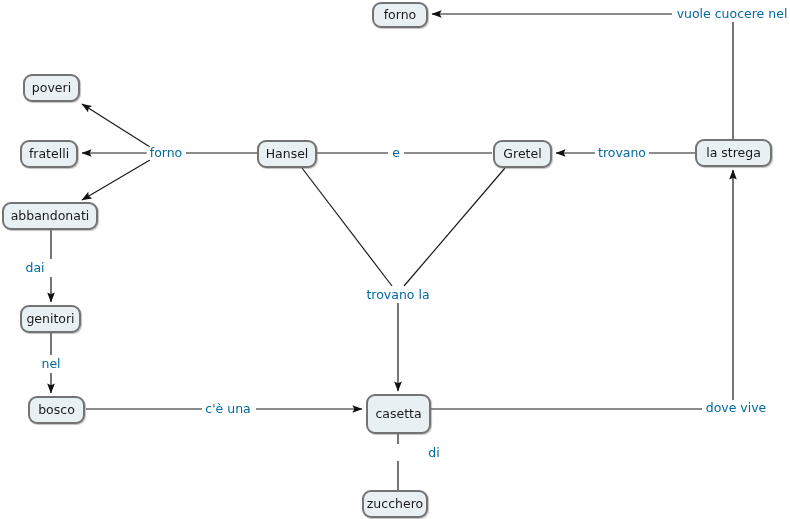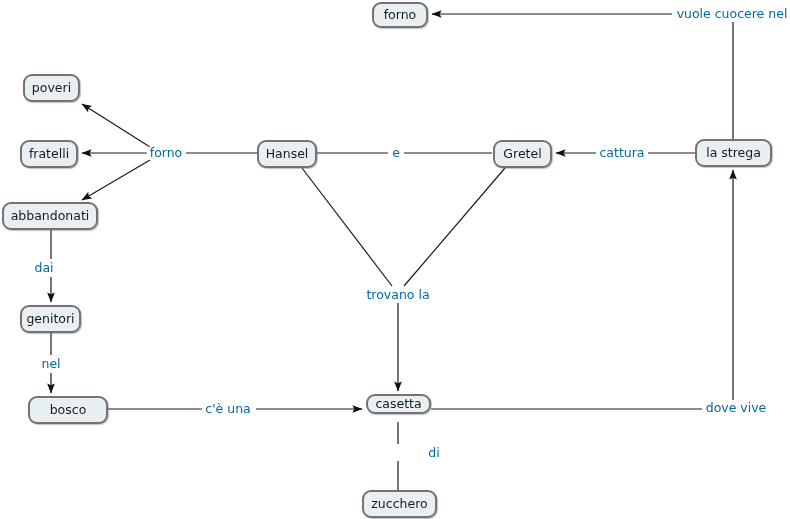--- a/index.html
+++ b/index.html
@@ -108,35 +108,35 @@
       </div>
       <div class="node" style="left: 695px; top: 139px; width: 77px; height: 28px;">
         <span>la strega</span>
       </div>
       <div class="node" style="left: 2px; top: 202px; width: 96px; height: 28px; justify-content: center;">
         <span>abbandonati</span>
       </div>
       <div class="node" style="left: 20px; top: 305px; width: 61px; height: 28px;">
         <span>genitori</span>
       </div>
-      <div class="node" style="left: 28px; top: 396px; width: 80px; height: 28px;">
+      <div class="node" style="left: 28px; top: 396px; width: 57px; height: 28px;">
         <span>bosco</span>
       </div>
-      <div class="node" style="left: 366px; top: 394px; width: 65px; height: 20px;">
+      <div class="node" style="left: 366px; top: 394px; width: 65px; height: 40px;">
         <span>casetta</span>
       </div>
-      <div class="node" style="left: 362px; top: 490px; width: 75px; height: 28px; justify-content: center;">
+      <div class="node" style="left: 362px; top: 490px; width: 66px; height: 28px; justify-content: center;">
         <span>zucchero</span>
       </div>
     </div>
   <div id="label-layer">
       <div class="link-label" style="left: 166px; top: 153px;">forno</div>
       <div class="link-label" style="left: 396px; top: 153px;">e</div>
-      <div class="link-label" style="left: 622px; top: 153px;">cattura</div>
+      <div class="link-label" style="left: 622px; top: 153px;">trovano</div>
       <div class="link-label" style="left: 732px; top: 14px;">vuole cuocere nel</div>
-      <div class="link-label" style="left: 44px; top: 268px;">dai</div>
+      <div class="link-label" style="left: 35px; top: 268px;">dai</div>
       <div class="link-label" style="left: 51px; top: 364px;">nel</div>
       <div class="link-label" style="left: 398px; top: 295px;">trovano la</div>
       <div class="link-label" style="left: 228px; top: 409px;">c'è una</div>
       <div class="link-label" style="left: 398px; top: 453px; margin-left: 36px;">di</div>
       <div class="link-label" style="left: 736px; top: 408px;">dove vive</div>
     </div>
 </div>
 
 </body></html>

